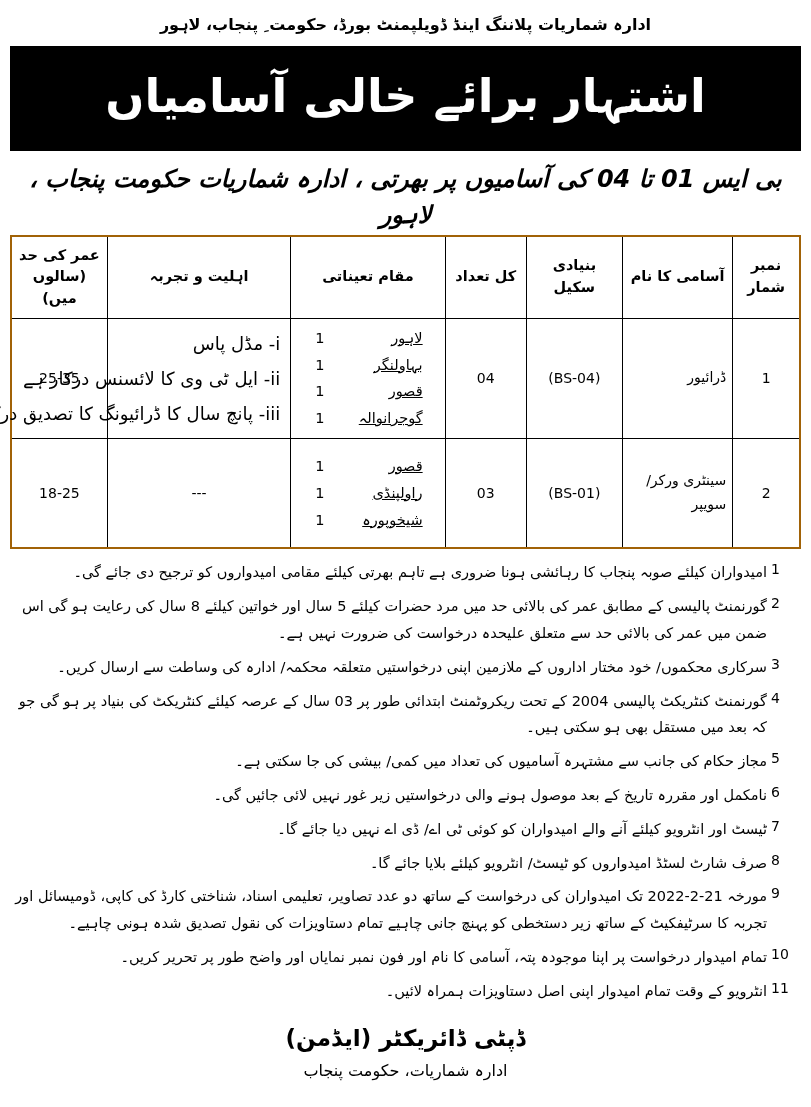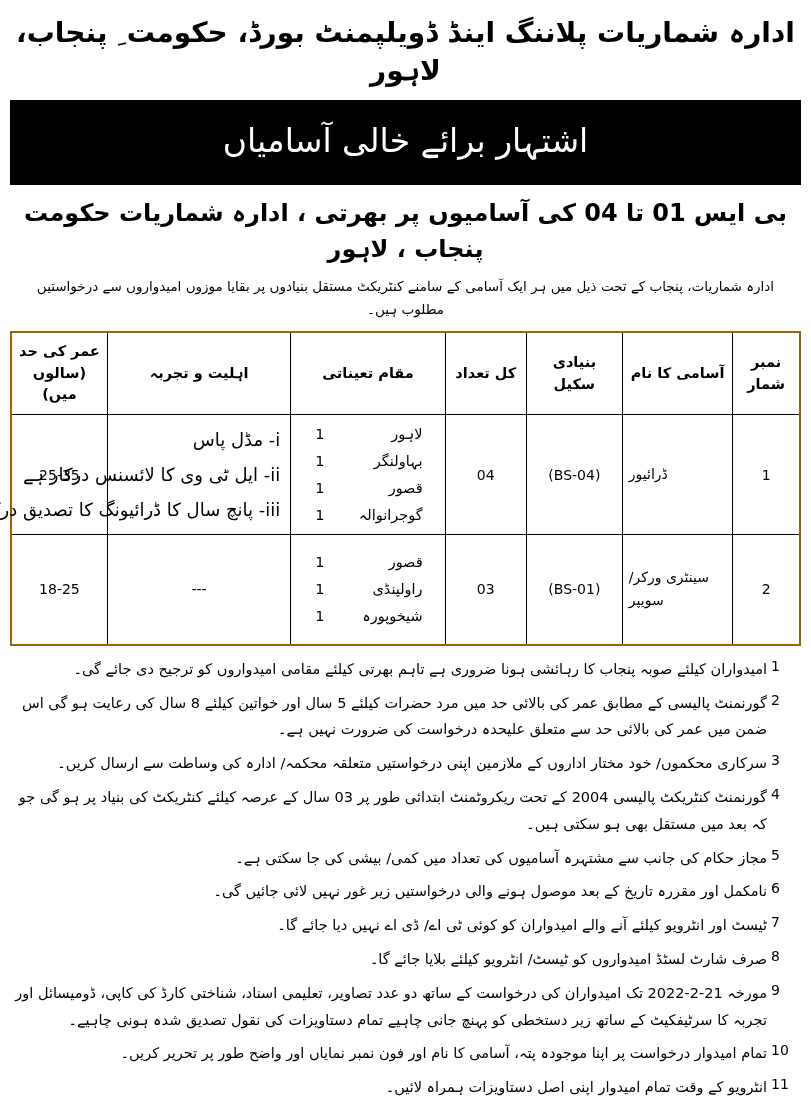--- a/index.html
+++ b/index.html
@@ -14,42 +14,43 @@
     min-height:1107px;
     box-sizing:border-box;
     padding:8px 10px 6px 10px;
     background:#fff;
     position:relative;
   }
   .rtl{direction:rtl;unicode-bidi:isolate;}
   
   .org-bar{
     text-align:center;
-    font-size:28px;
+    font-size:16px;
     font-weight:bold;
     padding:6px 4px 10px 4px;
     letter-spacing:0px;
     line-height:1.35;
   }
   .black-band{
     background:#000;
     color:#fff;
     text-align:center;
     padding:14px 4px 18px 4px;
     border-top:2px solid #000;
     border-bottom:2px solid #000;
   }
   .black-band .t1{
-    font-size:33px;
-    font-weight:normal;
+    font-size:46px;
+    font-weight:bold;
     line-height:1.5;
   }
   .subtitle-wrap{
     text-align:center;
     padding:10px 6px 2px 6px;
+    font-style:italic;
   }
   .subtitle{
     font-size:24px;
     font-weight:bold;
     line-height:1.5;
   }
   .intro{
     text-align:center;
     font-size:13.5px;
     line-height:1.7;
@@ -88,30 +89,30 @@
     display:block;
     font-size:14.5px;
     line-height:1.85;
   }
   .place-row{
     display:flex;
     justify-content:space-between;
     align-items:center;
     padding:0 16px 0 18px;
   }
-  .place-row .nm{font-weight:normal;}
+  .place-row .nm{font-weight:normal;text-decoration:underline;}
   .place-row .ct{font-family:"DejaVu Sans",sans-serif;}
   .qual-list{
     font-size:18px;
     line-height:1.95;
     padding-right:4px;
   }
   .qual-list div{white-space:nowrap;}
   .cell-title{
-    text-align:left;
+    text-align:right;
     font-size:15px;
     font-weight:normal;
     line-height:1.7;
   }
   
   .notes{
     margin-top:10px;
     padding:0 4px;
   }
   .note{
@@ -159,21 +160,20 @@
   <div class="org-bar rtl">ادارہ شماریات پلاننگ اینڈ ڈویلپمنٹ بورڈ، حکومت ِ پنجاب، لاہور</div>
 
   <div class="black-band">
     <div class="t1 rtl">اشتہار برائے خالی آسامیاں</div>
   </div>
 
   <div class="subtitle-wrap">
     <div class="subtitle rtl">بی ایس 01 تا 04 کی آسامیوں پر بھرتی ، ادارہ شماریات حکومت پنجاب ، لاہور</div>
   </div>
 
-  <div class="intro rtl">ادارہ شماریات، پنجاب کے تحت ذیل میں ہر ایک آسامی کے سامنے کنٹریکٹ مستقل بنیادوں پر بقایا موزوں امیدواروں سے درخواستیں مطلوب ہیں۔</div>
 
   <table class="jobs">
     <thead>
       <tr>
         <th class="col-age rtl">عمر کی حد (سالوں میں)</th>
         <th class="col-qual rtl">اہلیت و تجربہ</th>
         <th class="col-place rtl">مقام تعیناتی</th>
         <th class="col-total rtl">کل تعداد</th>
         <th class="col-scale rtl">بنیادی سکیل</th>
         <th class="col-title rtl">آسامی کا نام</th>

